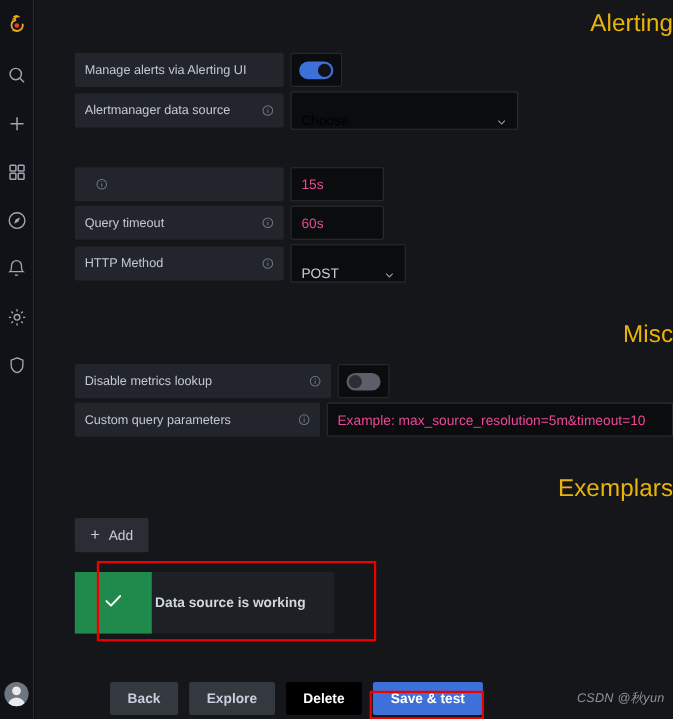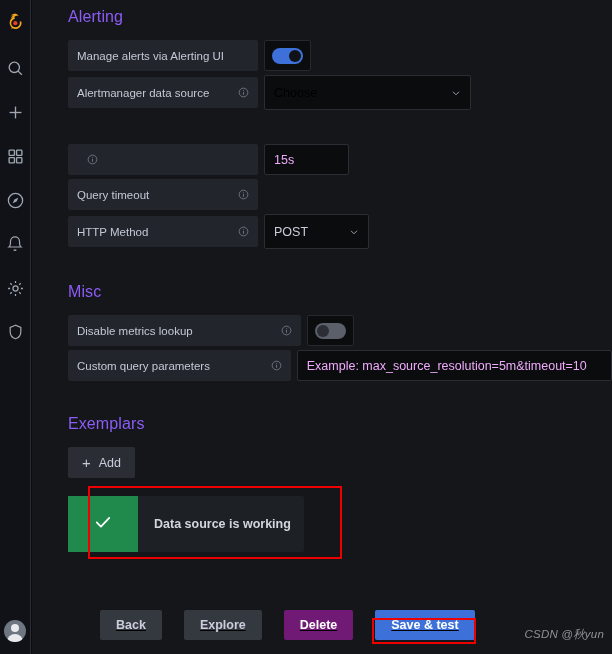--- a/index.html
+++ b/index.html
@@ -53,23 +53,24 @@
     padding: 0;
     overflow: hidden;
   }
   #scroll-pane {
     position: absolute; left: 0; top: 0;
     width: 580px; height: 654px;
     padding: 8px 0 0 36px;
   }
 
   h2.section-title {
-    font-size: 16px; font-weight: 400;
-    color: #8b5cf6; letter-spacing: .1px;
+    font-size: 22px; font-weight: 400;
+    color: #eab308; letter-spacing: .1px;
     margin: 0 0 14px 0;
+    text-align: right;
   }
   .section { margin-bottom: 0; }
 
   .field-row {
     display: flex; align-items: center;
     margin-bottom: 4px;
   }
   .field-label {
     background: #22252b;
     border-radius: 2px;
@@ -91,34 +92,34 @@
   .spacer-6 { width: 6px; flex: 0 0 6px; }
 
   .input-box {
     background: #0b0c0e;
     border: 1px solid #2a2d33;
     border-radius: 2px;
     height: 31px;
     display: flex; align-items: center;
     padding: 0 9px;
     font-size: 12.5px;
-    color: #f0abfc;
+    color: #ec4899;
   }
   .input-value { color: #ccccdc; }
   .w-in-85 { width: 85px; }
   .w-in-105 { width: 105px; }
   .w-in-207 { width: 207px; }
   .w-in-wide { width: 330px; text-align: right; }
 
   .select-box {
     background: #0b0c0e;
     border: 1px solid #2a2d33;
     border-radius: 2px;
     height: 35px;
-    display: flex; align-items: center; justify-content: space-between;
+    display: flex; align-items: flex-end; justify-content: space-between;
     padding: 0 8px 0 9px;
     font-size: 12.5px;
   }
   .chev { color: #9aa0ab; display: flex; align-items: center; }
 
   
   .toggle-wrap {
     background: #0b0c0e;
     border: 1px solid #25282e;
     border-radius: 2px;
@@ -159,49 +160,49 @@
     height: 56px; width: 236px;
     display: flex; align-items: stretch;
   }
   .alert-icon {
     width: 70px; background: #1f8a4c;
     display: flex; align-items: center; justify-content: center;
   }
   .alert-text {
     flex: 1 1 auto;
     display: flex; align-items: center;
-    padding-left: 16px;
+    padding-left: 3px;
     font-size: 12.5px; font-weight: bold;
     color: #d2d6de; white-space: nowrap;
   }
 
   
   .annot {
     position: absolute;
     border: 2px solid #ef0000;
     pointer-events: none;
   }
   #annot-alert { left: 20px; top: -10px; width: 254px; height: 73px; }
 
   
   #btn-row {
-    position: absolute; left: 68px; bottom: 14px;
-    display: flex; align-items: flex-start; gap: 22px; text-decoration: underline;
+    position: absolute; left: 68px; bottom: 4px;
+    display: flex; align-items: flex-start; gap: 10px;
   }
   .btn {
     border: none; border-radius: 2px;
     height: 30px; padding: 0 16px;
     font-size: 12.5px; font-weight: bold;
     font-family: "Liberation Sans", sans-serif;
     color: #ccccdc; cursor: pointer;
     display: flex; align-items: center; justify-content: center;
     white-space: nowrap;
   }
   .btn-secondary { background: #34383f; }
-  .btn-danger { background: #701a75; color: #ffffff; }
+  .btn-danger { background: #000000; color: #ffffff; }
   .btn-primary { background: #3d71d9; color: #ffffff; position: relative; }
   #btn-save-wrap { position: relative; }
   #annot-save {
     position: absolute; left: -3px; top: 8px;
     width: 104px; height: 26px;
     border: 2px solid #ef0000;
     pointer-events: none;
   }
 
   
@@ -363,20 +364,23 @@
             <span class="lbl-text">Query timeout</span>
             <span class="info-icon">
               <svg width="11" height="11" viewBox="0 0 24 24" fill="none" stroke="currentColor" stroke-width="2">
                 <circle cx="12" cy="12" r="9.5"></circle>
                   <line x1="12" y1="10.5" x2="12" y2="17"></line>
                 <circle cx="12" cy="7" r="1.1" fill="currentColor" stroke="none"></circle>
               </svg>
             </span>
           </div>
           <div class="spacer-6"></div>
+          <div class="input-box w-in-85">
+            <span>60s</span>
+          </div>
         </div>
 
         <div class="field-row">
           <div class="field-label w-lbl-190">
             <span class="lbl-text">HTTP Method</span>
             <span class="info-icon">
               <svg width="11" height="11" viewBox="0 0 24 24" fill="none" stroke="currentColor" stroke-width="2">
                 <circle cx="12" cy="12" r="9.5"></circle>
                   <line x1="12" y1="10.5" x2="12" y2="17"></line>
                 <circle cx="12" cy="7" r="1.1" fill="currentColor" stroke="none"></circle>

